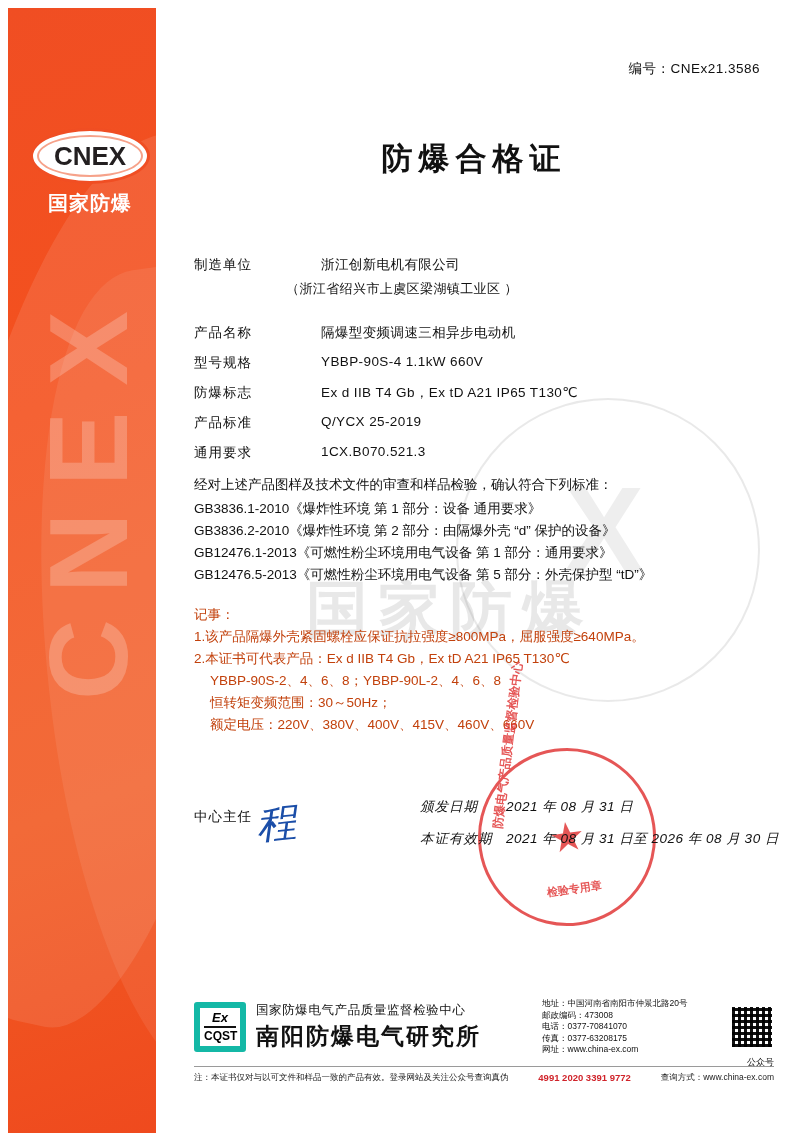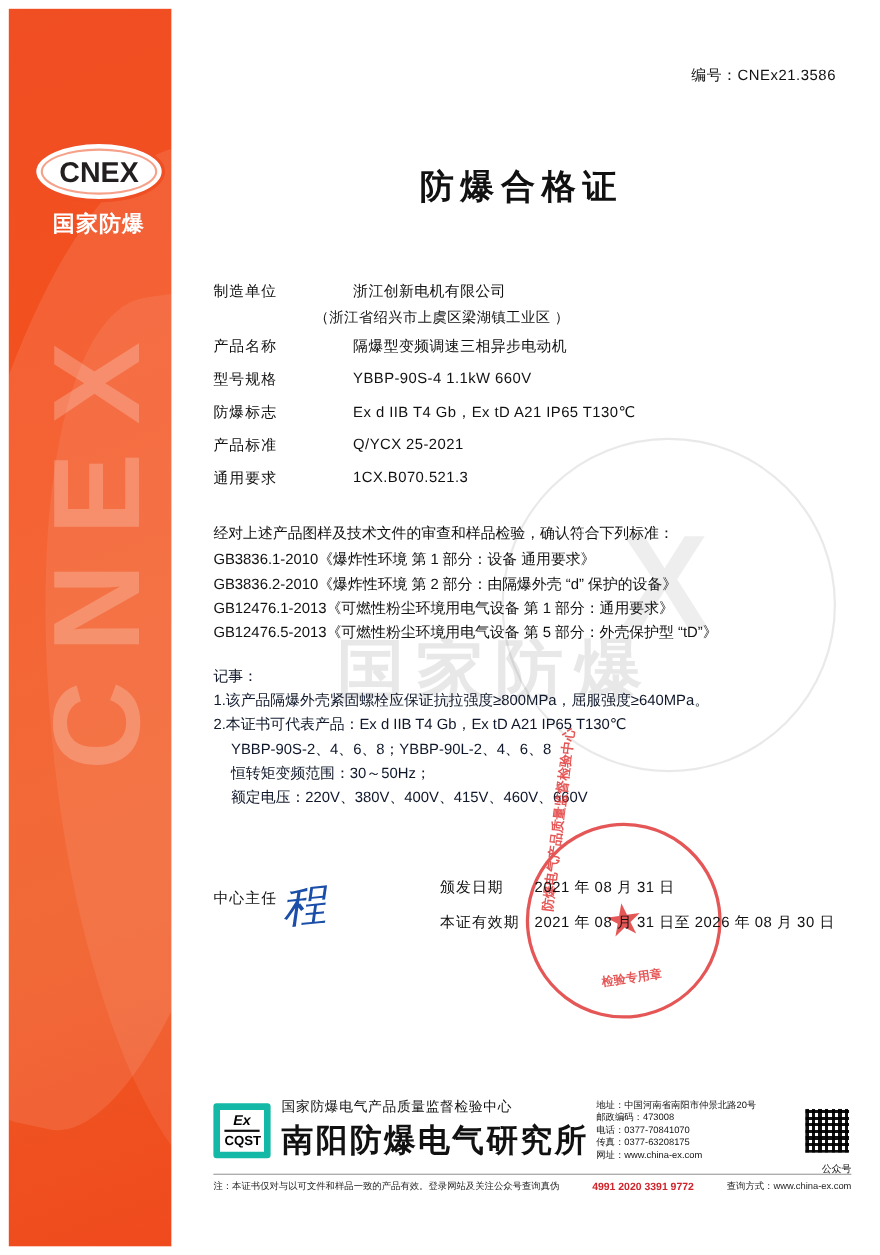--- a/index.html
+++ b/index.html
@@ -129,21 +129,21 @@
     top: 52px;
     font-size: 13.5px;
     color: #111;
     letter-spacing: 0.5px;
   }
 
   .doc-title {
     position: absolute;
     left: 0;
     right: 0;
-    top: 141px;
+    top: 130px;
     text-align: center;
     font-size: 31px;
     font-weight: bold;
     letter-spacing: 6px;
     color: #111;
   }
 
   
   .fields {
     position: absolute;
@@ -166,21 +166,21 @@
   }
   .field-value {
     flex: 1;
     letter-spacing: 0.4px;
   }
   .field-sub {
     margin-left: 92px;
     font-size: 13px;
     color: #111;
     margin-top: -6px;
-    margin-bottom: 8px;
+    margin-bottom: 26px;
     letter-spacing: 0.4px;
   }
 
   
   .standards {
     position: absolute;
     left: 38px;
     top: 466px;
     width: 580px;
     font-size: 13.5px;
@@ -189,21 +189,21 @@
   }
   .standards .intro { margin-bottom: 2px; }
 
   
   .notes {
     position: absolute;
     left: 38px;
     top: 596px;
     width: 580px;
     font-size: 13.5px;
-    color: #0f172a;
+    color: #c2410c;
     line-height: 22px;
   }
   .notes .indent1 { padding-left: 16px; }
 
   
   .sign-area {
     position: absolute;
     left: 38px;
     top: 790px;
     width: 580px;
@@ -223,23 +223,24 @@
     top: -12px;
     font-family: "Liberation Serif", serif;
     font-style: italic;
     font-size: 40px;
     color: #1b4ea8;
     transform: rotate(-6deg);
     white-space: nowrap;
   }
   .sign-right {
     position: absolute;
-    left: 206px;
+    left: 226px;
     top: 0;
     width: 370px;
+    font-style: italic;
   }
   .sign-right .row {
     display: flex;
     margin-bottom: 14px;
     white-space: nowrap;
   }
   .sign-right .k { width: 86px; flex: none; letter-spacing: 1px; }
   .sign-right .v { letter-spacing: 0.5px; }
 
   
@@ -352,21 +353,21 @@
   .org-names {
     margin-left: 10px;
     flex: 1;
   }
   .org-small {
     font-size: 12.5px;
     color: #111;
     letter-spacing: 0.6px;
   }
   .org-big {
-    font-size: 29px;
+    font-size: 23px;
     font-weight: bold;
     color: #111;
     letter-spacing: 2px;
     margin-top: 2px;
   }
   .contact {
     width: 182px;
     flex: none;
     font-size: 8.5px;
     line-height: 11.5px;
@@ -454,21 +455,21 @@
         <div class="field-value">YBBP-90S-4     1.1kW    660V</div>
       </div>
 
       <div class="field-row">
         <div class="field-label">防爆标志</div>
         <div class="field-value">Ex d IIB T4 Gb，Ex tD A21 IP65 T130℃</div>
       </div>
 
       <div class="field-row">
         <div class="field-label">产品标准</div>
-        <div class="field-value">Q/YCX 25-2021</div>
+        <div class="field-value">Q/YCX 25-2019</div>
       </div>
 
       <div class="field-row">
         <div class="field-label">通用要求</div>
         <div class="field-value">1CX.B070.521.3</div>
       </div>
     </div>
 
     <div class="standards">
       <div class="intro">经对上述产品图样及技术文件的审查和样品检验，确认符合下列标准：</div>

